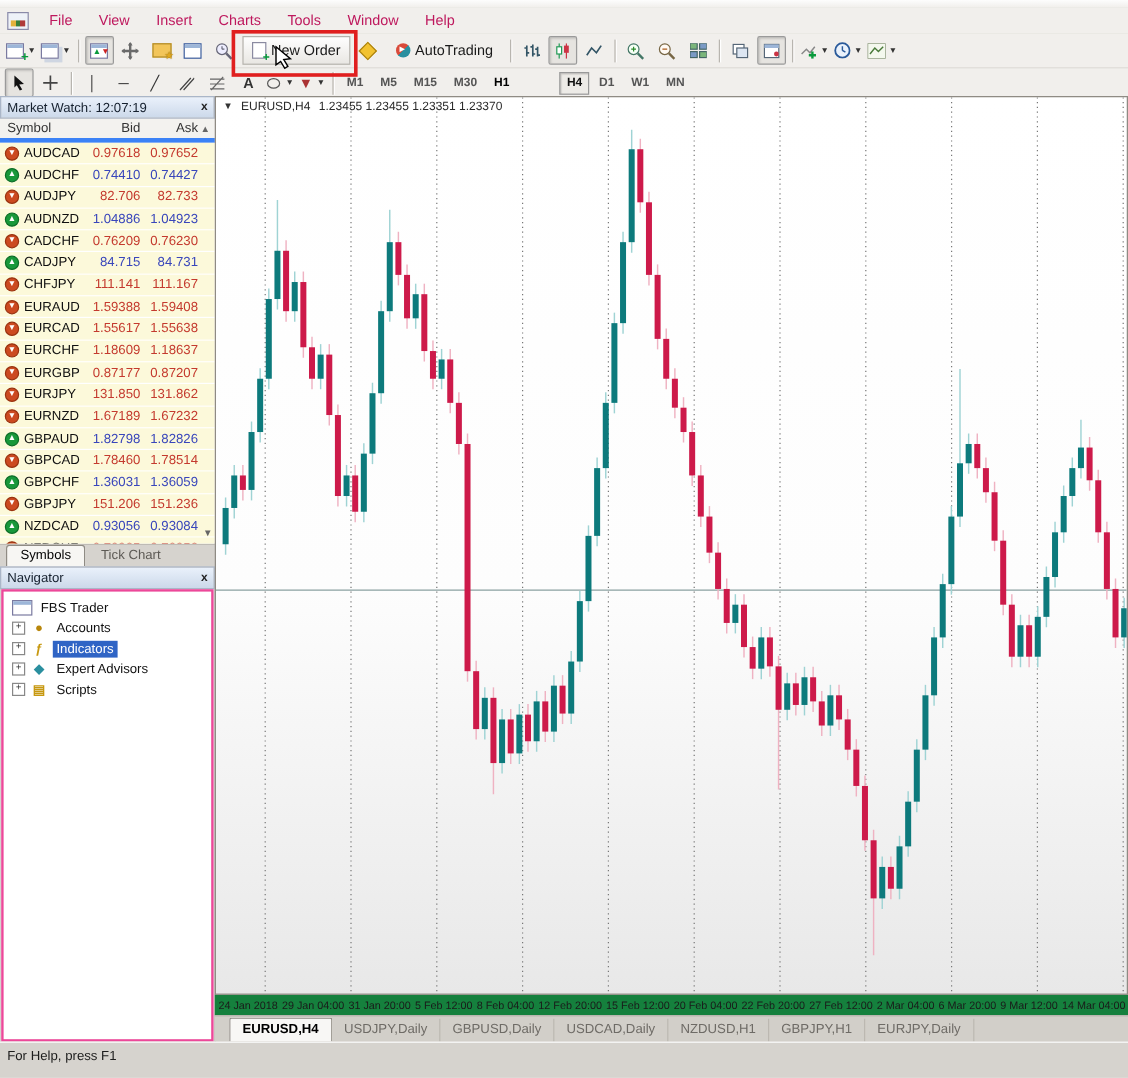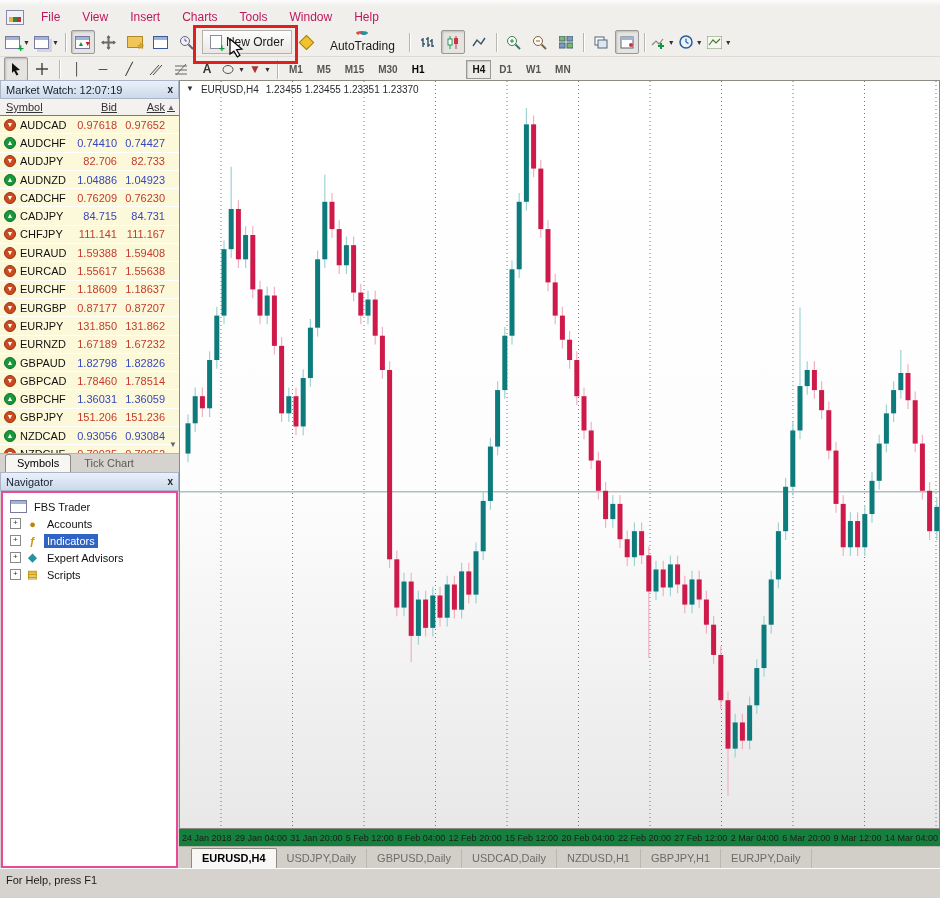--- a/index.html
+++ b/index.html
@@ -48,21 +48,21 @@
                  border:3px solid #e01f1f;z-index:9;pointer-events:none;}
   #cursor{position:absolute;left:229px;top:38px;z-index:10;pointer-events:none;}
   
   #left-col{position:absolute;top:80px;left:0;width:179px;height:788px;background:#d6d3ce;
             border-right:1px solid #94908a;display:flex;flex-direction:column;}
   .panel-title{height:17px;background:linear-gradient(#eaf1fb,#ccd9ea);border:1px solid #aab6c8;
                display:flex;justify-content:space-between;align-items:center;padding:0 5px;color:#15202e;}
   .close-x{font-weight:bold;font-size:10px;color:#222;}
   #market-watch{height:392px;display:flex;flex-direction:column;}
   #mw-header{height:16px;display:flex;align-items:center;background:#f3f2ef;
-             border-bottom:1px solid #3b82f6;color:#333;padding-right:2px;text-decoration:underline;}
+             border-bottom:4px solid #3b82f6;color:#333;padding-right:2px;}
   .mw-col-sym{flex:1;padding-left:6px;}
   .mw-col-val{width:48px;text-align:right;}
   #mw-scroll-up{width:12px;text-align:center;color:#666;font-size:8px;}
   #mw-rows{flex:1;overflow:hidden;background:#fff;position:relative;}
   .mw-row{height:17.3px;display:flex;align-items:center;background:#fcf9da;border-bottom:1px solid #fff;padding-right:14px;}
   .mw-sym{flex:1;display:flex;align-items:flex-start;gap:4px;padding-left:4px;color:#101010;}
   .badge{width:10px;height:10px;border-radius:50%;color:#fff;font-size:7px;line-height:10px;text-align:center;flex:none;}
   .badge.up{background:#18983a;border:1px solid #0d6e28;}
   .badge.down{background:#cc4a20;border:1px solid #993310;}
   .val{width:48px;text-align:right;}
@@ -158,21 +158,21 @@
           <line x1="6" y1="6" x2="8" y2="6" stroke="#667"></line>
         </svg>
       </span>
     <span class="text-btn">
         <span class="doc-ic"></span>
         <span>New Order</span>
       </span>
     <span class="tbtn">
         <span class="diamond-ic"></span>
       </span>
-    <span class="text-btn" style="border-color:transparent;background:none;flex-direction:column;">
+    <span class="text-btn" style="border-color:transparent;background:none;">
         <span class="auto-ic"></span>
         <span>AutoTrading</span>
       </span>
     <span class="tsep"></span>
     <span class="tbtn">
         <svg width="14" height="13">
           <path d="M3 2v9M1 4h2M3 8h2M8 1v10M6 3h2M8 9h2M12 3v8M10 5h2M12 10h2" stroke="#356" stroke-width="1.4" fill="none"></path>
         </svg>
       </span>
     <span class="tbtn pressed">

